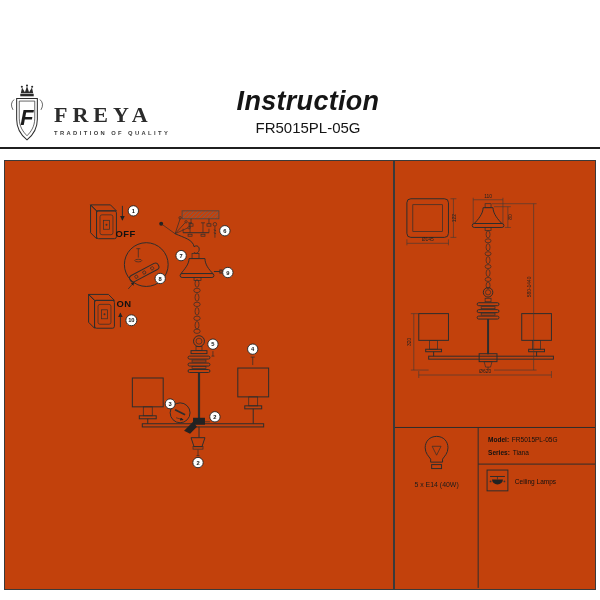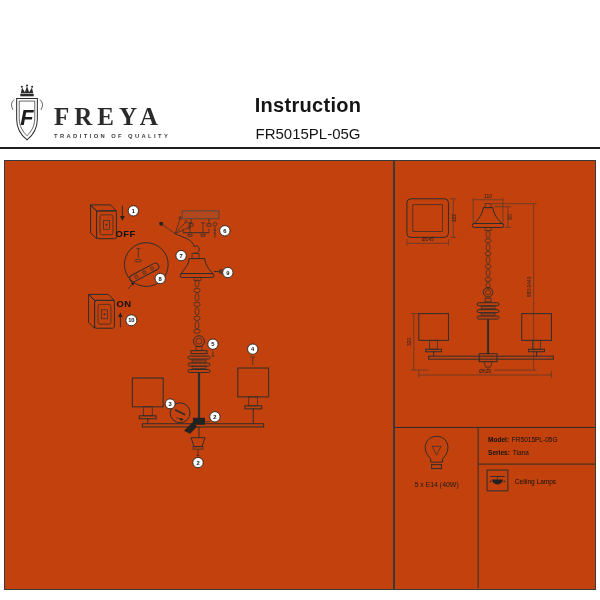--- a/index.html
+++ b/index.html
@@ -1,25 +1,25 @@
 <!DOCTYPE html>
 <html><head>
 <meta charset="utf-8">
 <style>
   html,body{margin:0;padding:0;background:#fff;}
   .page{position:relative;width:600px;height:600px;background:#ffffff;overflow:hidden;
         font-family:"Liberation Sans",sans-serif;color:#1a1a1a;}
   
   .brand{position:absolute;left:8px;top:84px;display:flex;align-items:flex-start;}
   .brand-text{margin-left:8px;margin-top:20px;}
-  .brand-name{font-family:"Liberation Serif",serif;font-weight:700;font-size:25px;
+  .brand-name{font-family:"Liberation Serif",serif;font-weight:700;font-size:22px;
               letter-spacing:5px;color:#2b2b2b;line-height:1;}
   .brand-tagline{font-size:5.8px;letter-spacing:2.4px;color:#3c3c3c;margin-top:4px;font-weight:700;}
   .title-block{position:absolute;left:218px;top:86px;width:180px;text-align:center;}
-  .title-block h1{margin:8px;font-size:20px;font-weight:700;letter-spacing:.3px;color:#151515;}
+  .title-block h1{margin:0;font-size:27px;font-weight:700;letter-spacing:.3px;color:#151515;font-style:italic;}
   .model-no{font-size:15px;margin-top:2px;color:#151515;}
   .rule{position:absolute;left:0;top:147px;width:600px;height:2px;background:#1f1f1f;}
   
   .panel{position:absolute;top:160px;height:430px;border:1.2px solid #3a3a3a;box-sizing:border-box;background:#c2410c;}
   .panel-left{left:4px;width:390px;}
   .panel-right{left:394px;width:202px;}
   .panel svg{display:block;width:100%;height:100%;}
   svg text{font-family:"Liberation Sans",sans-serif;fill:#1c1c1c;}
   .ln{stroke:#2d2d2d;stroke-width:1;fill:none;}
   .thin{stroke:#2d2d2d;stroke-width:.7;fill:none;}

